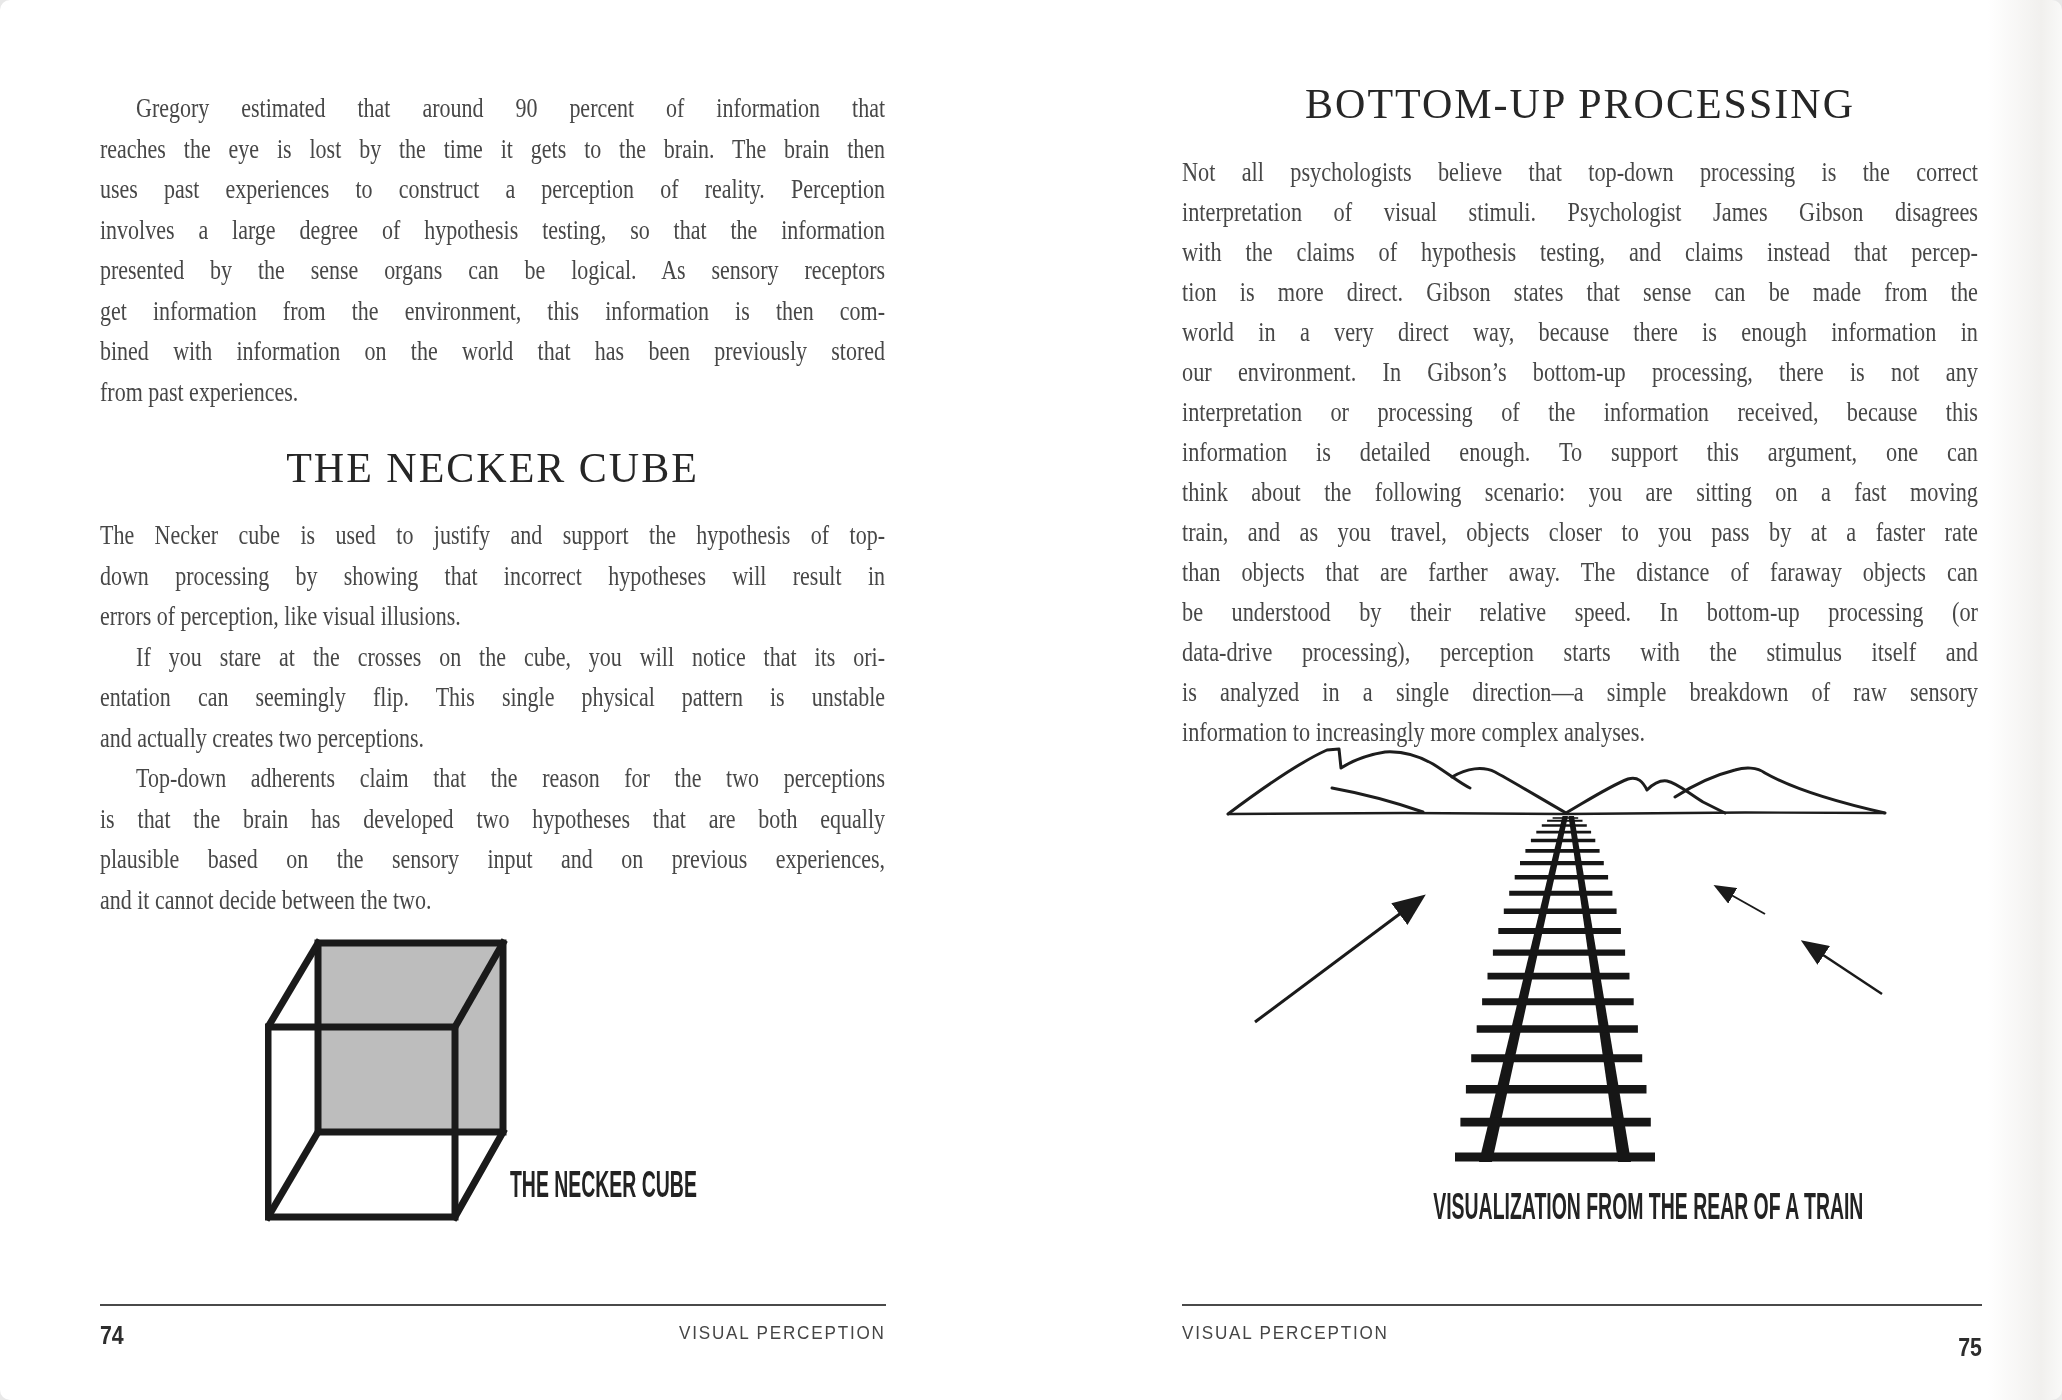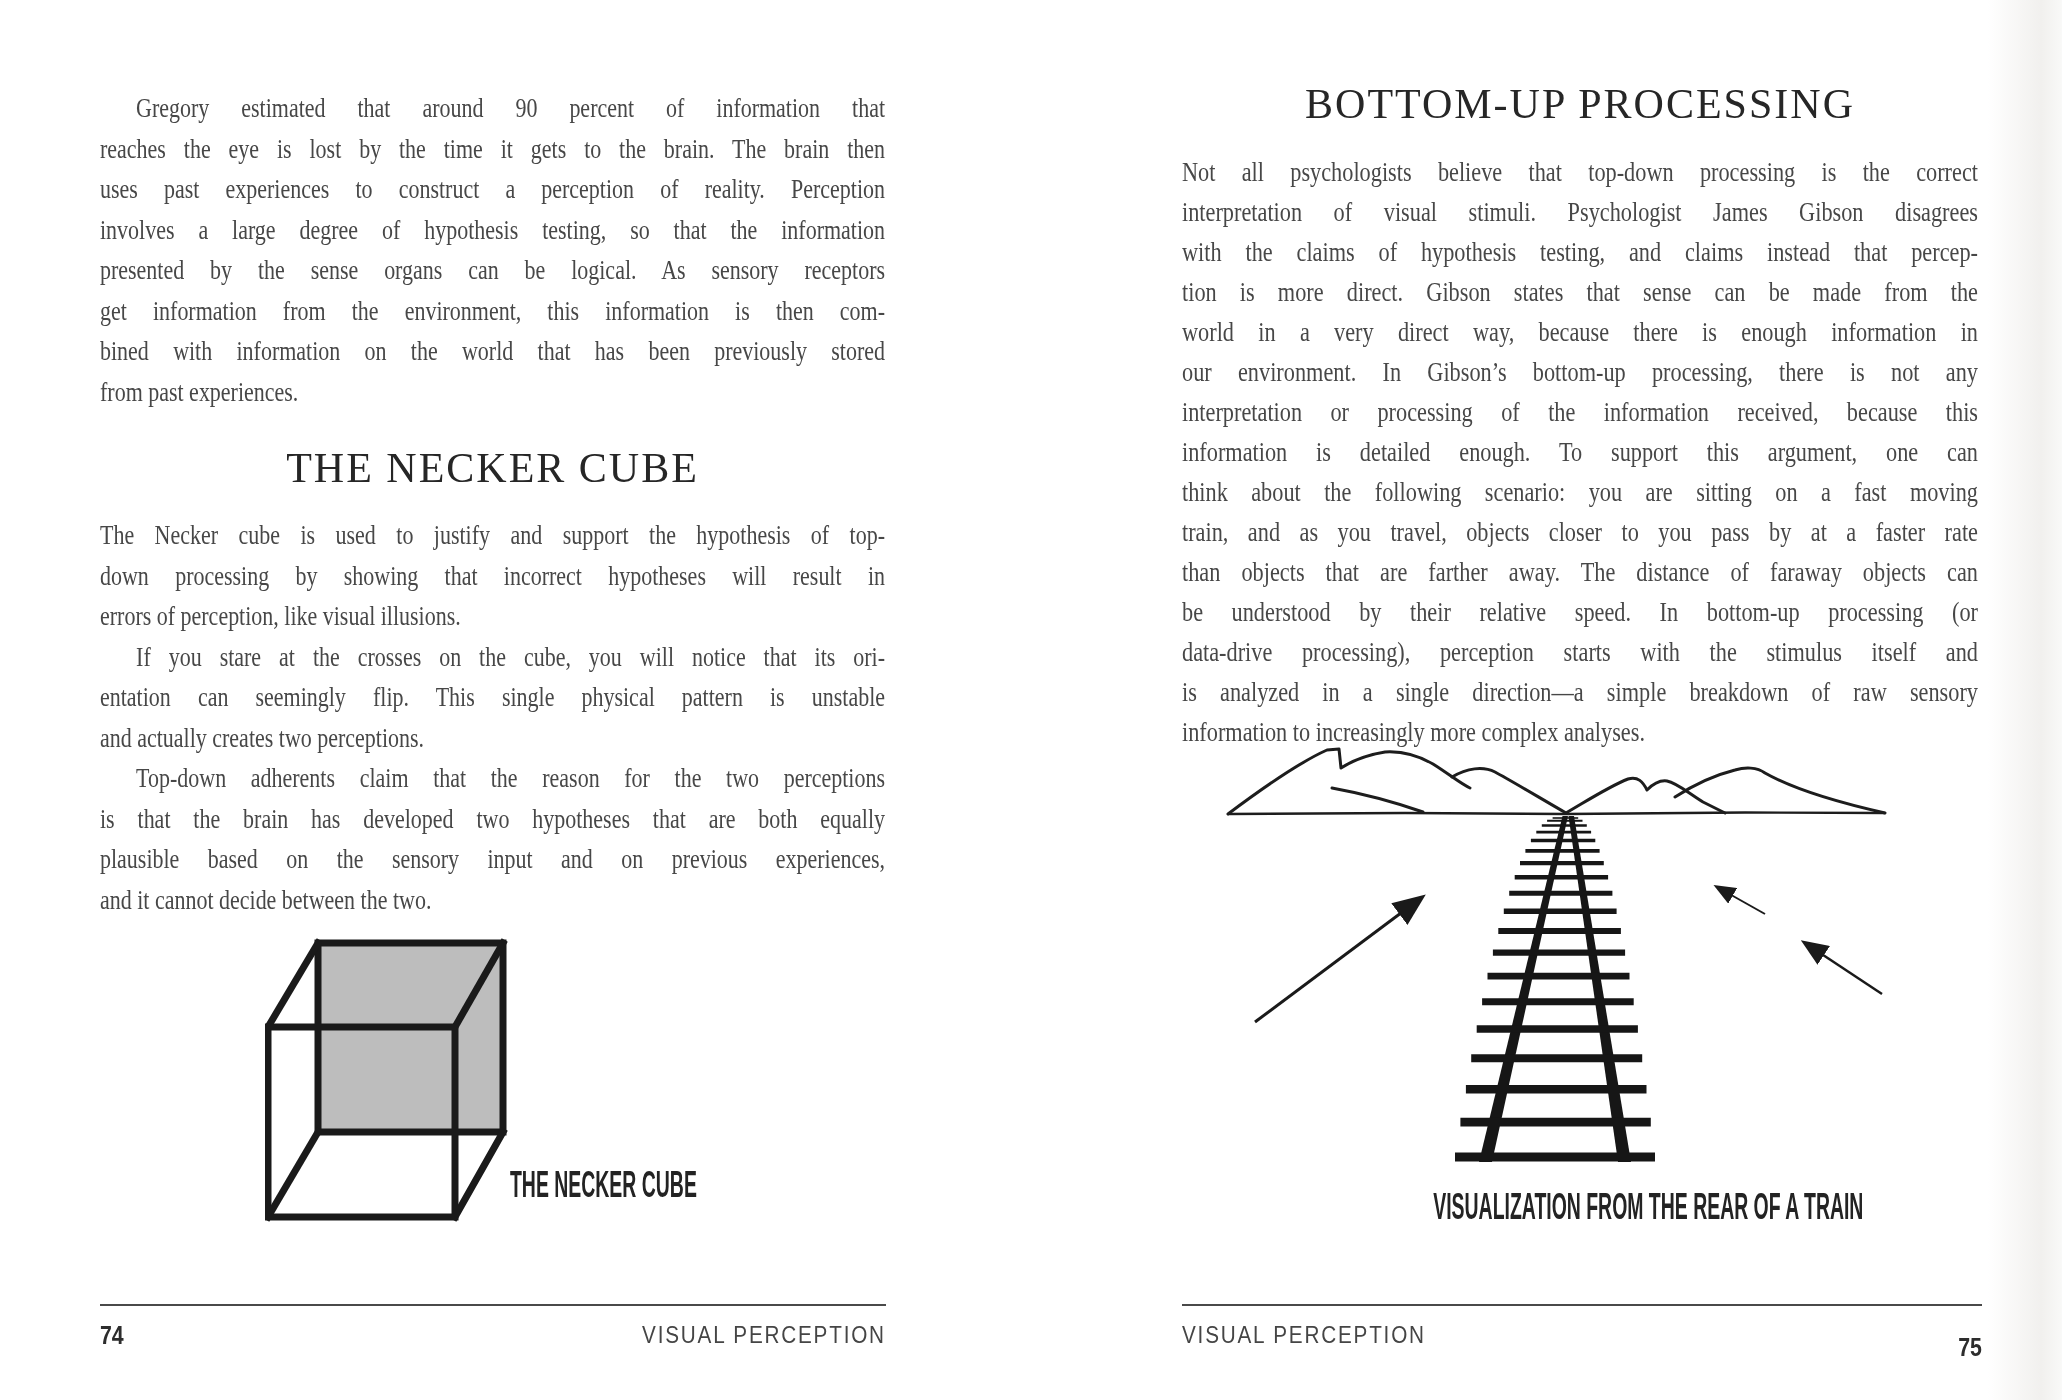--- a/index.html
+++ b/index.html
@@ -2,20 +2,21 @@
 <html><head>
 <meta charset="utf-8">
 <style>
   html,body{margin:0;padding:0;background:#e8e8e8;}
   .canvas{
     position:relative;
     width:2062px;height:1400px;
     background:linear-gradient(90deg,#ffffff 0%,#ffffff 96.4%,#f1f0ee 99.0%,#f9f9f8 100%);
     overflow:hidden;
     font-family:"Liberation Serif", serif;
+    border-radius:10px;
   }
   .abs{position:absolute;}
   
   .jblock{
     position:absolute;
     width:1000px;
     transform-origin:0 0;
     color:#474747;
     font-size:28px;
     line-height:40.5px;
@@ -60,21 +61,21 @@
   .fig-caption.centered > span{transform-origin:50% 50%;}
   .footer-rule{
     position:absolute;
     height:2px;
     background:#4a4a4a;
   }
   .running-title{
     position:absolute;
     font-family:"Liberation Sans", sans-serif;
     font-weight:400;
-    font-size:23px;
+    font-size:19px;
     letter-spacing:2px;
     color:#454545;
     white-space:nowrap;
   }
   .running-title > span{display:inline-block;transform:scaleX(0.9);}
   .running-title.align-right > span{transform-origin:100% 50%;}
   .running-title.align-left > span{transform-origin:0 50%;}
   .page-number{
     position:absolute;
     font-family:"Liberation Sans", sans-serif;

